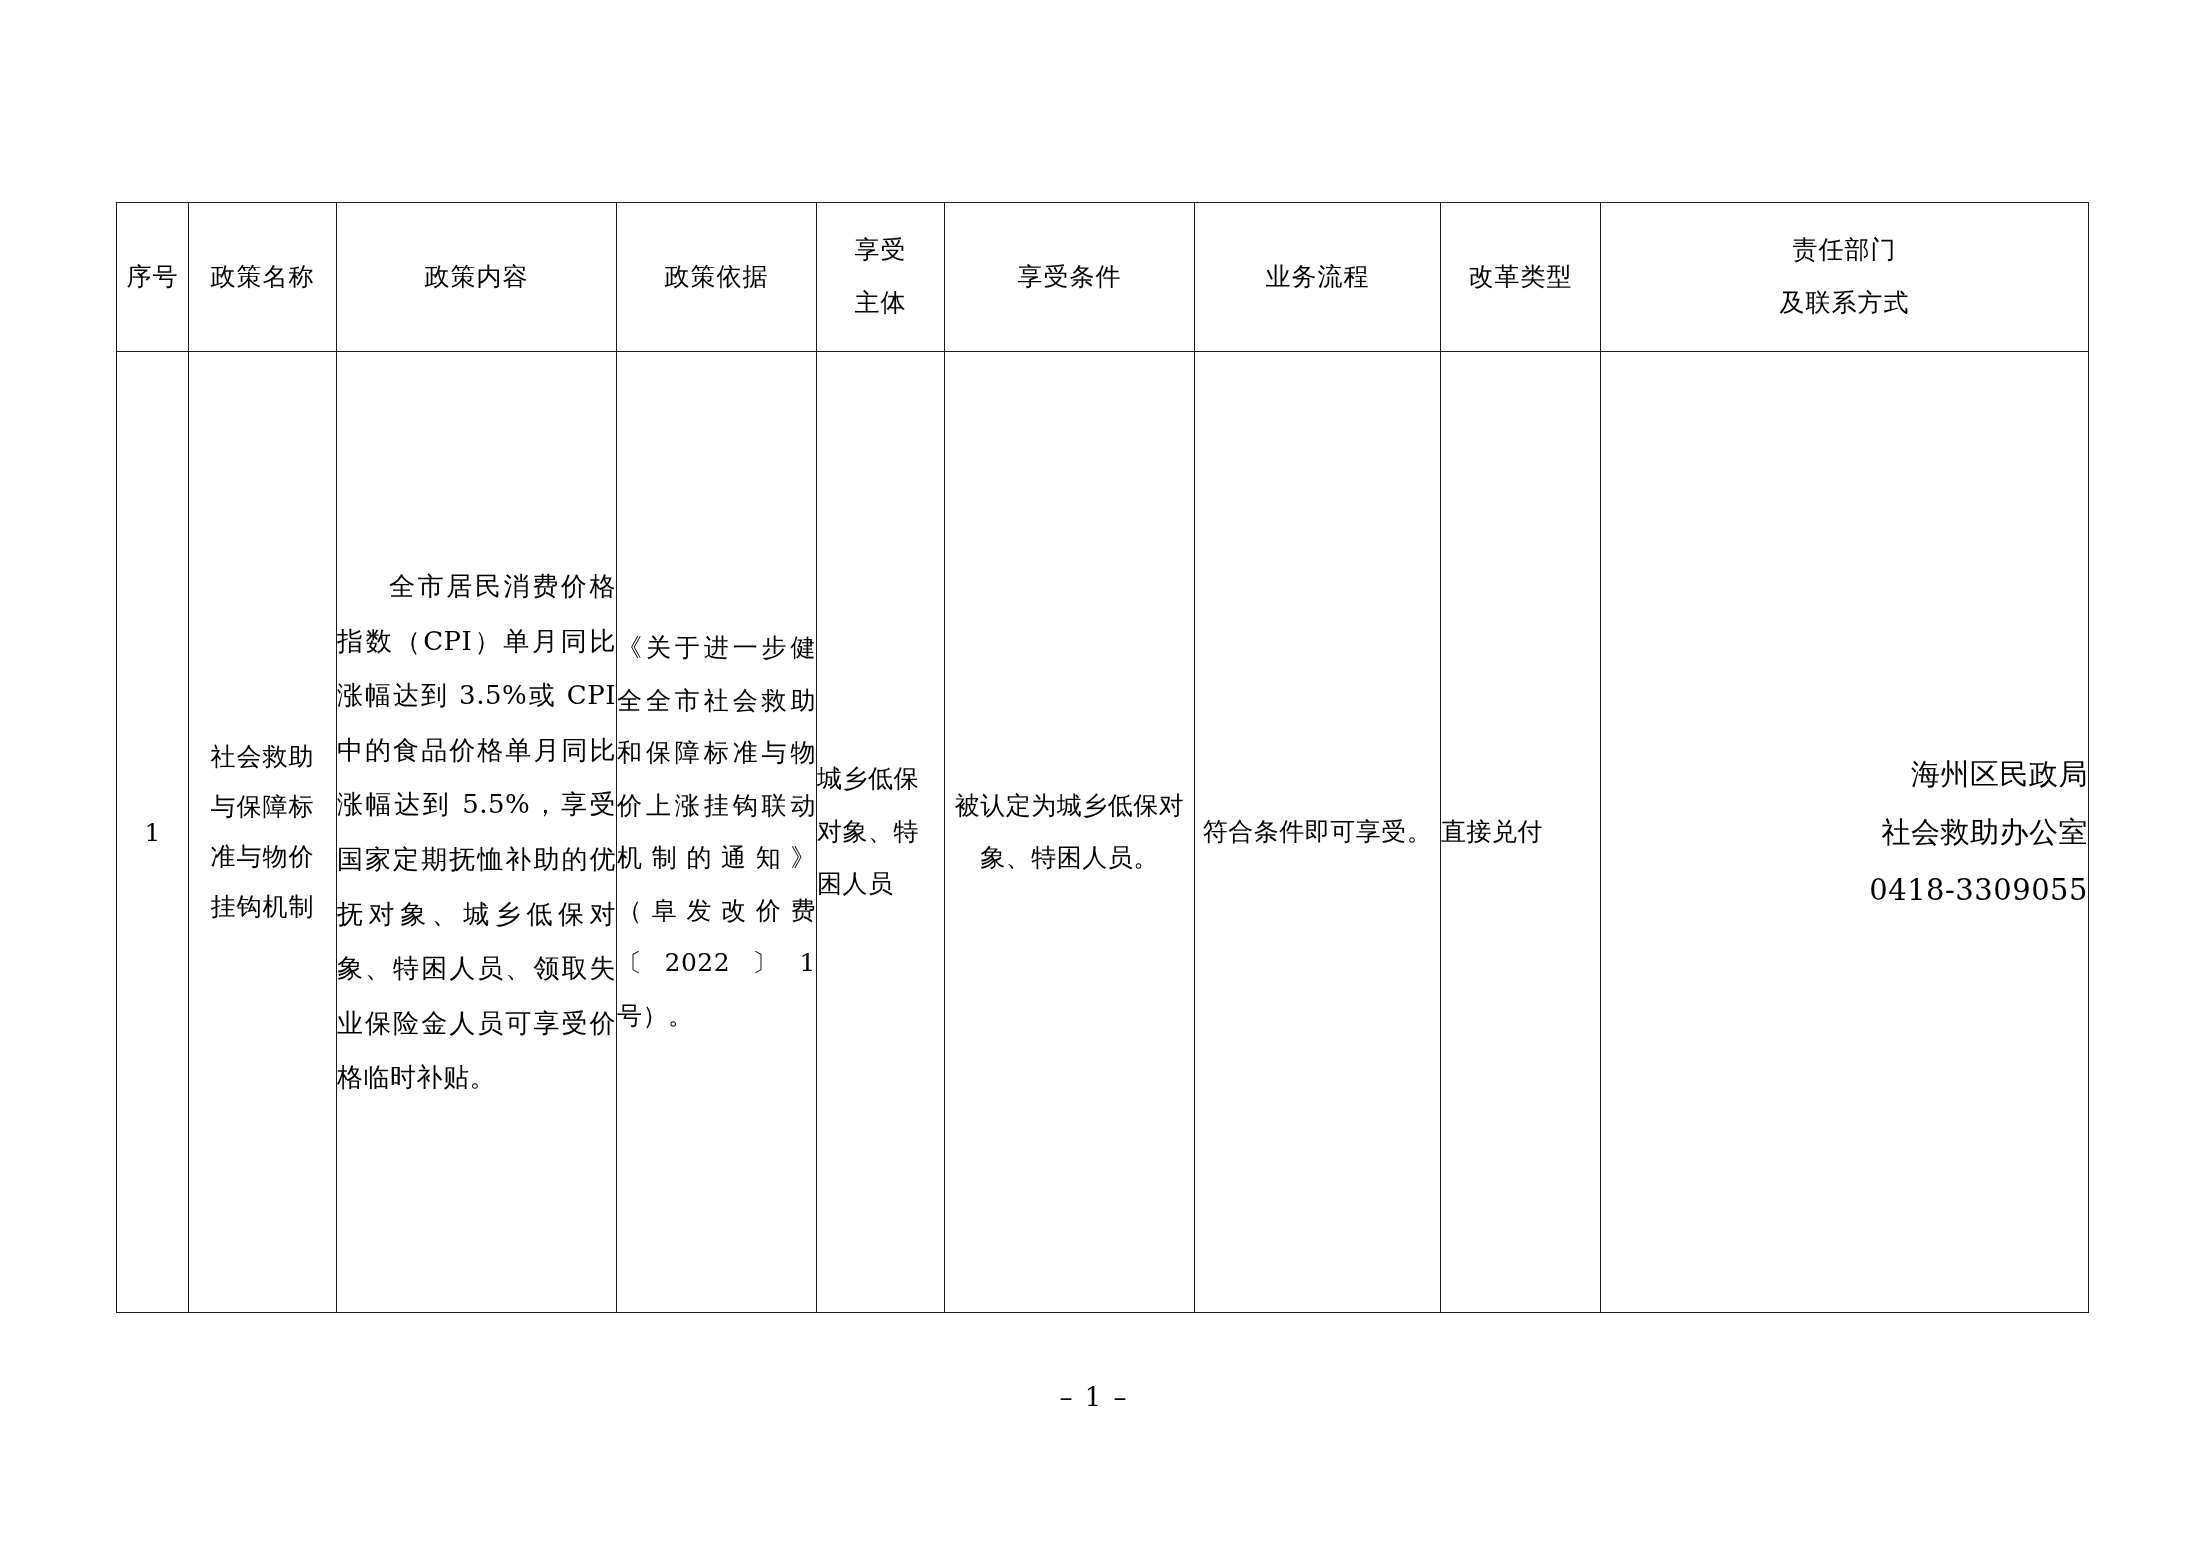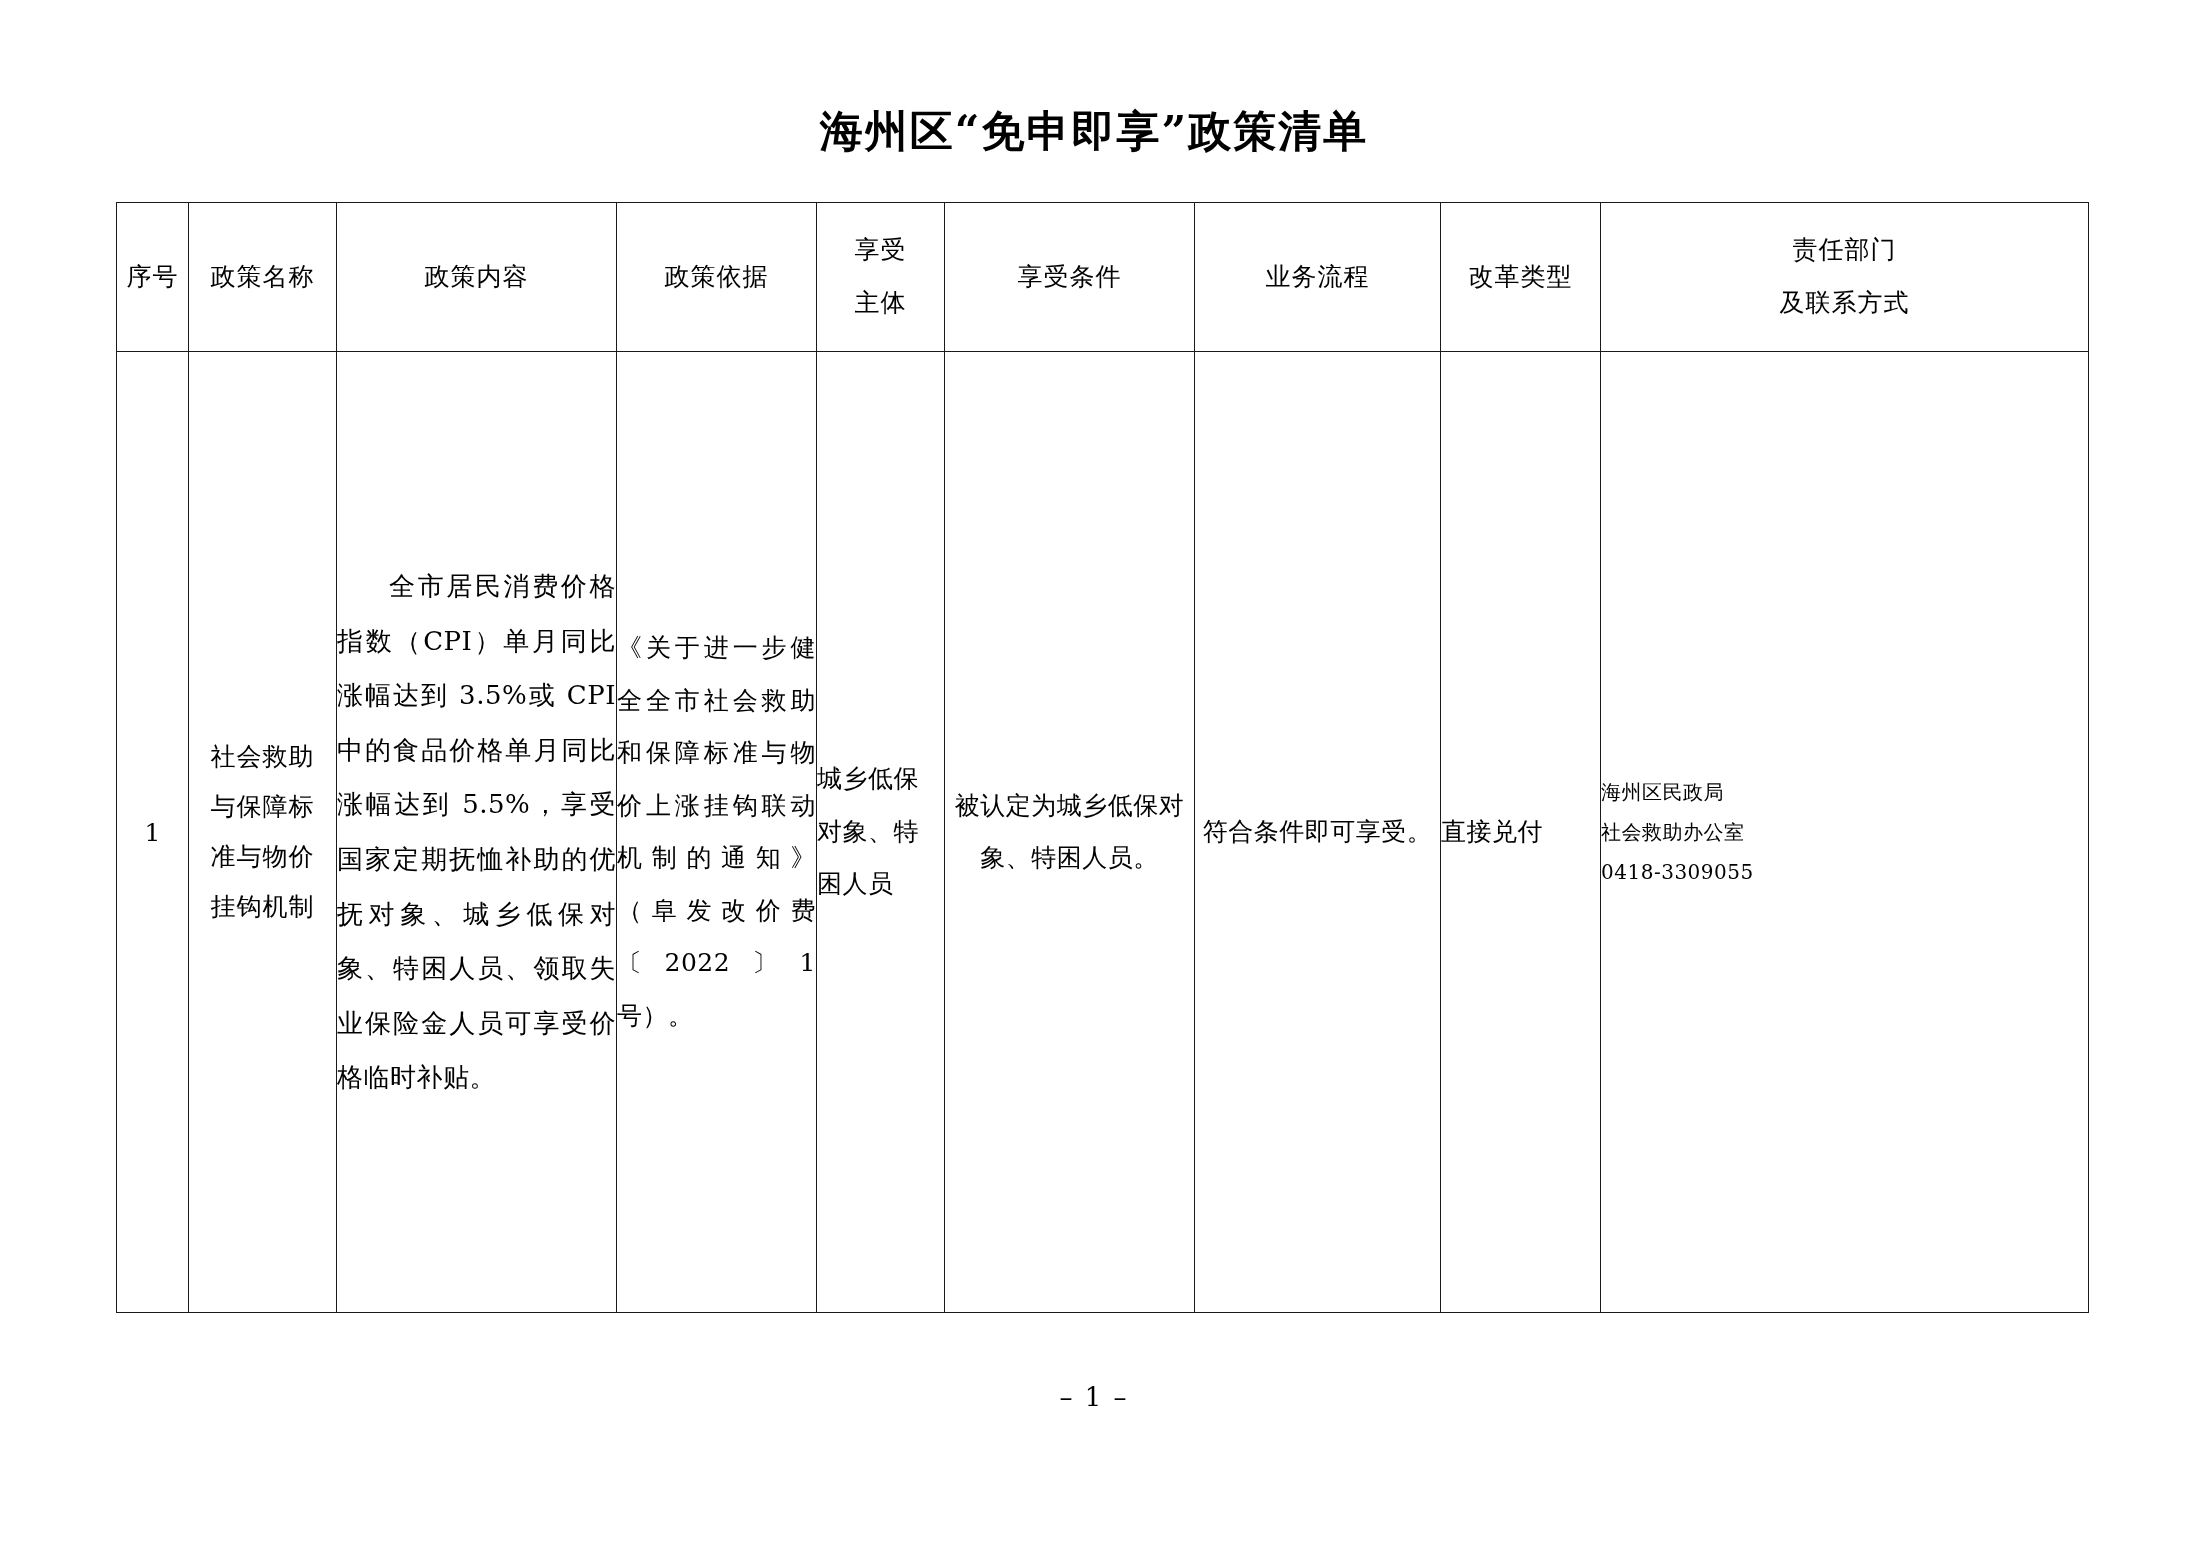--- a/index.html
+++ b/index.html
@@ -137,22 +137,22 @@
 
   .c-reform {
     text-align: left;
     font-size: 25px;
     line-height: 2.1;
     letter-spacing: 0.5px;
     padding: 0 8px;
   }
 
   .c-dept {
-    text-align: left;
-    font-size: 20px;
+    text-align: right;
+    font-size: 29px;
     line-height: 2.0;
     letter-spacing: 0.5px;
     padding: 0 10px;
   }
   .c-dept .ln { display: block; }
 
   .page-number {
     position: absolute;
     left: 0;
     right: 0;
@@ -161,21 +161,20 @@
     font-size: 26px;
     font-family: "DejaVu Serif", "Liberation Serif", serif;
     letter-spacing: 2px;
   }
 </style>
 </head>
 <body>
 
 <div class="page">
 
-  <h1 class="doc-title">海州区“免申即享”政策清单</h1>
 
   <div class="table-wrap">
     <table class="policy-table">
       <colgroup>
         <col style="width:72px">
         <col style="width:148px">
         <col style="width:280px">
         <col style="width:200px">
         <col style="width:128px">
         <col style="width:250px">

